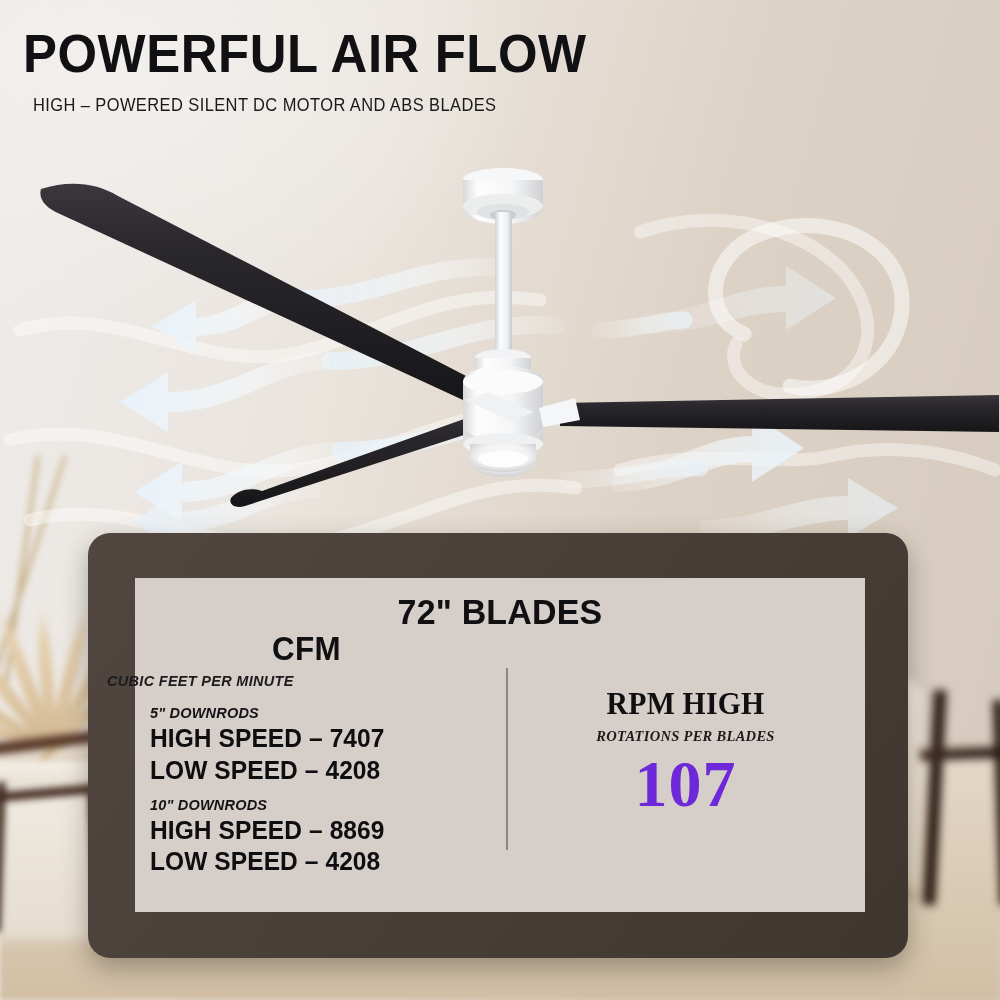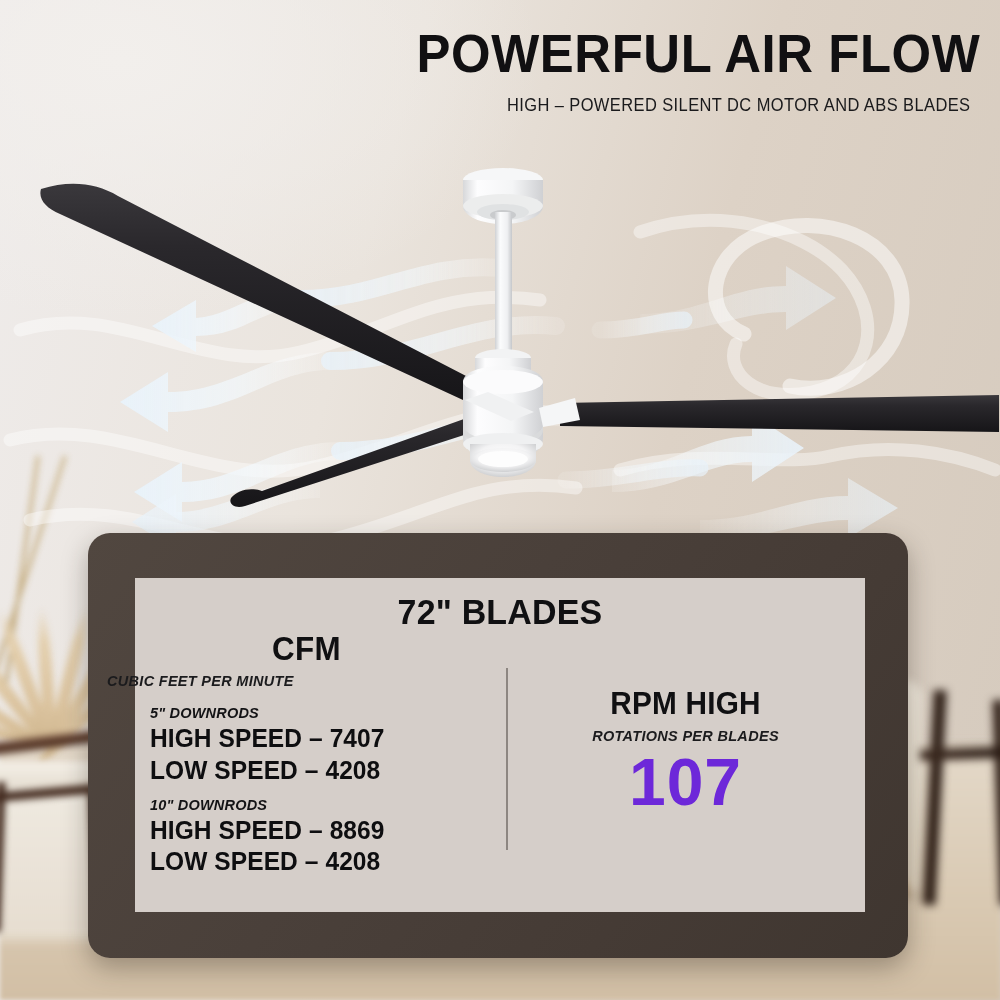--- a/index.html
+++ b/index.html
@@ -108,21 +108,21 @@
     position:absolute; background:linear-gradient(90deg,#3c2a20,#241710);
   }
   .dark-chair-right .bar.v1 { left:18px; top:0; width:13px; height:215px; transform:rotate(3deg); }
   .dark-chair-right .bar.v2 { left:86px; top:10px; width:12px; height:205px; transform:rotate(-2deg); }
   .dark-chair-right .bar.h1 { left:10px; top:58px; width:100px; height:11px; transform:rotate(-2deg); }
 
   
   .airflow { position:absolute; inset:0; pointer-events:none; }
 
   
-  .header { position:absolute; left:16px; right:0; top:26px; text-align:right; }
+  .header { position:absolute; left:3px; right:0; top:26px; text-align:left; }
   .title {
     font-size:53px; font-weight:800; letter-spacing:.6px;
     color:#111012; line-height:1.04;
     font-family:"Liberation Sans", sans-serif;
     transform:scaleX(.96);
   }
   .subtitle {
     margin-top:14px;
     font-size:17.5px; font-weight:500; letter-spacing:.45px;
     color:#1a1a1c;
@@ -175,21 +175,21 @@
   .rod-label {
     font-size:14.5px; font-weight:700; font-style:italic; letter-spacing:.2px;
     color:#131315; margin-bottom:2px;
   }
   .rod-line {
     font-size:25px; font-weight:700; letter-spacing:.1px;
     color:#0e0e10; line-height:1.27; transform:scaleX(.98); transform-origin:left center;
   }
 
   
-  .rpm-col { position:absolute; left:371px; top:108px; width:359px; text-align:center; }
+  .rpm-col { position:absolute; left:371px; top:108px; width:359px; text-align:center;font-family:Liberation Serif, serif; }
   .rpm-title {
     font-size:31px; font-weight:700; letter-spacing:.2px; color:#101012;
     transform:scaleX(.96);
   }
   .rpm-sub {
     margin-top:6px;
     font-size:14.5px; font-weight:700; font-style:italic; letter-spacing:.3px;
     color:#1b1b1d;
   }
   .rpm-value {

